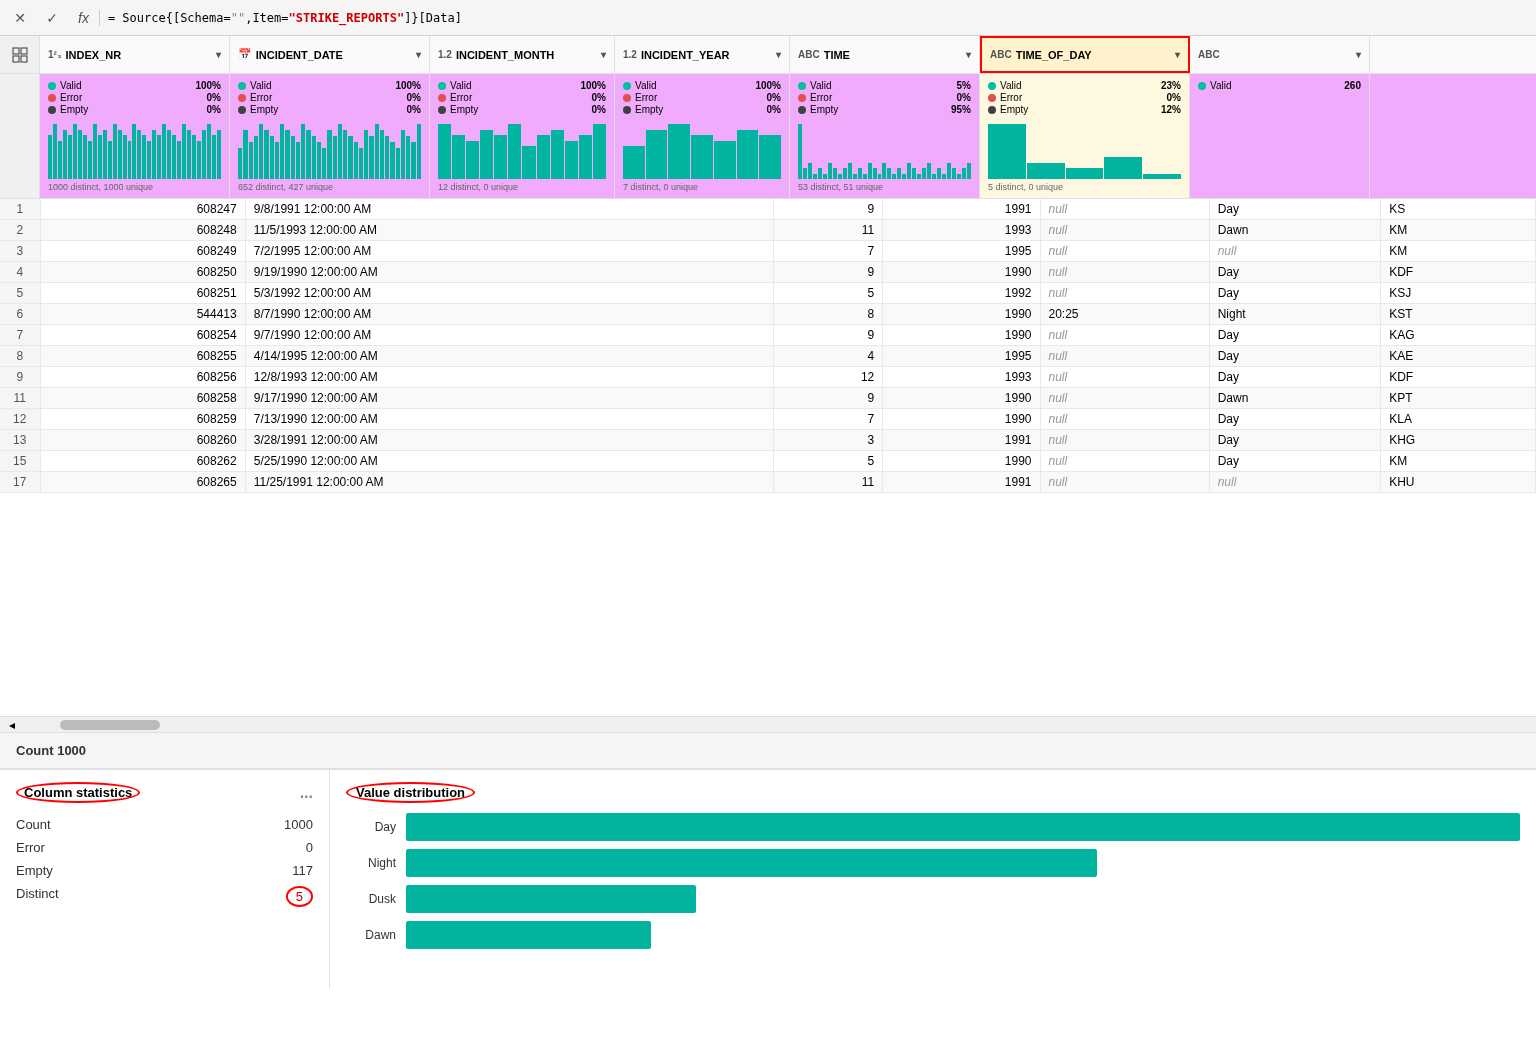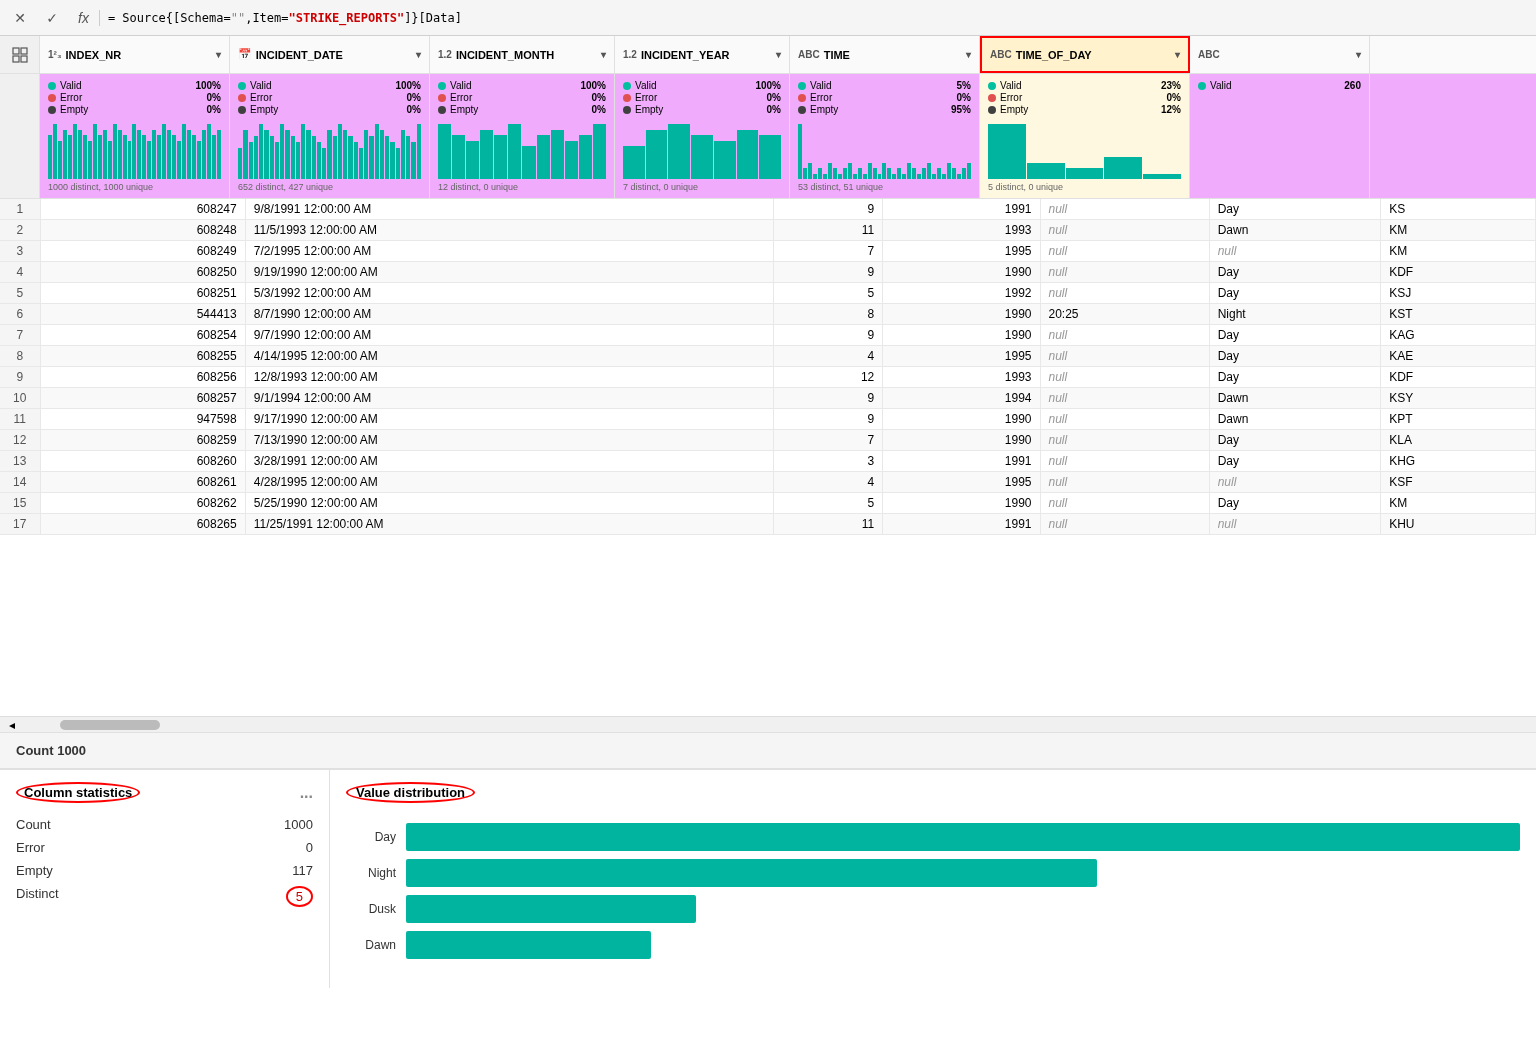--- a/index.html
+++ b/index.html
@@ -148,21 +148,21 @@
       padding: 1px 8px;
       color: #c00;
     }
 
     .value-dist-panel {
       flex: 1;
       padding: 12px 16px;
       overflow: hidden;
     }
     .dist-title {
-      font-weight: 700; font-size: 13px; margin-bottom: 20px;
+      font-weight: 700; font-size: 13px; margin-bottom: 10px;
       display: flex; align-items: flex-start; gap: 6px;
     }
     .dist-bar-row { display: flex; align-items: center; margin-bottom: 8px; }
     .dist-label { width: 50px; text-align: right; margin-right: 10px; font-size: 12px; color: #333; }
     .dist-bar-bg { flex: 1; height: 28px; background: transparent; }
     .dist-bar-fill { height: 28px; background: #00b4a0; border-radius: 2px; }
     .table-scroll {
       overflow-x: hidden;
       overflow-y: auto;
       height: 100%;
@@ -616,32 +616,22 @@
               <td class="row-num-cell">9</td>
               <td class="numeric">608256</td>
               <td>12/8/1993 12:00:00 AM</td>
               <td class="numeric">12</td>
               <td class="numeric">1993</td>
               <td class=" null-val">null</td>
               <td>Day</td>
               <td>KDF</td>
             </tr>
             <tr>
-              <td class="row-num-cell">10</td>
-              <td class="numeric">608257</td>
-              <td>9/1/1994 12:00:00 AM</td>
-              <td class="numeric">9</td>
-              <td class="numeric">1994</td>
-              <td class=" null-val">null</td>
-              <td>Dawn</td>
-              <td>KSY</td>
-            </tr>
-            <tr>
               <td class="row-num-cell">11</td>
-              <td class="numeric">947598</td>
+              <td class="numeric">608258</td>
               <td>9/17/1990 12:00:00 AM</td>
               <td class="numeric">9</td>
               <td class="numeric">1990</td>
               <td class=" null-val">null</td>
               <td>Dawn</td>
               <td>KPT</td>
             </tr>
             <tr>
               <td class="row-num-cell">12</td>
               <td class="numeric">608259</td>
@@ -654,30 +644,20 @@
             </tr>
             <tr>
               <td class="row-num-cell">13</td>
               <td class="numeric">608260</td>
               <td>3/28/1991 12:00:00 AM</td>
               <td class="numeric">3</td>
               <td class="numeric">1991</td>
               <td class=" null-val">null</td>
               <td>Day</td>
               <td>KHG</td>
-            </tr>
-            <tr>
-              <td class="row-num-cell">14</td>
-              <td class="numeric">608261</td>
-              <td>4/28/1995 12:00:00 AM</td>
-              <td class="numeric">4</td>
-              <td class="numeric">1995</td>
-              <td class=" null-val">null</td>
-              <td class=" null-val">null</td>
-              <td>KSF</td>
             </tr>
             <tr>
               <td class="row-num-cell">15</td>
               <td class="numeric">608262</td>
               <td>5/25/1990 12:00:00 AM</td>
               <td class="numeric">5</td>
               <td class="numeric">1990</td>
               <td class=" null-val">null</td>
               <td>Day</td>
               <td>KM</td>

